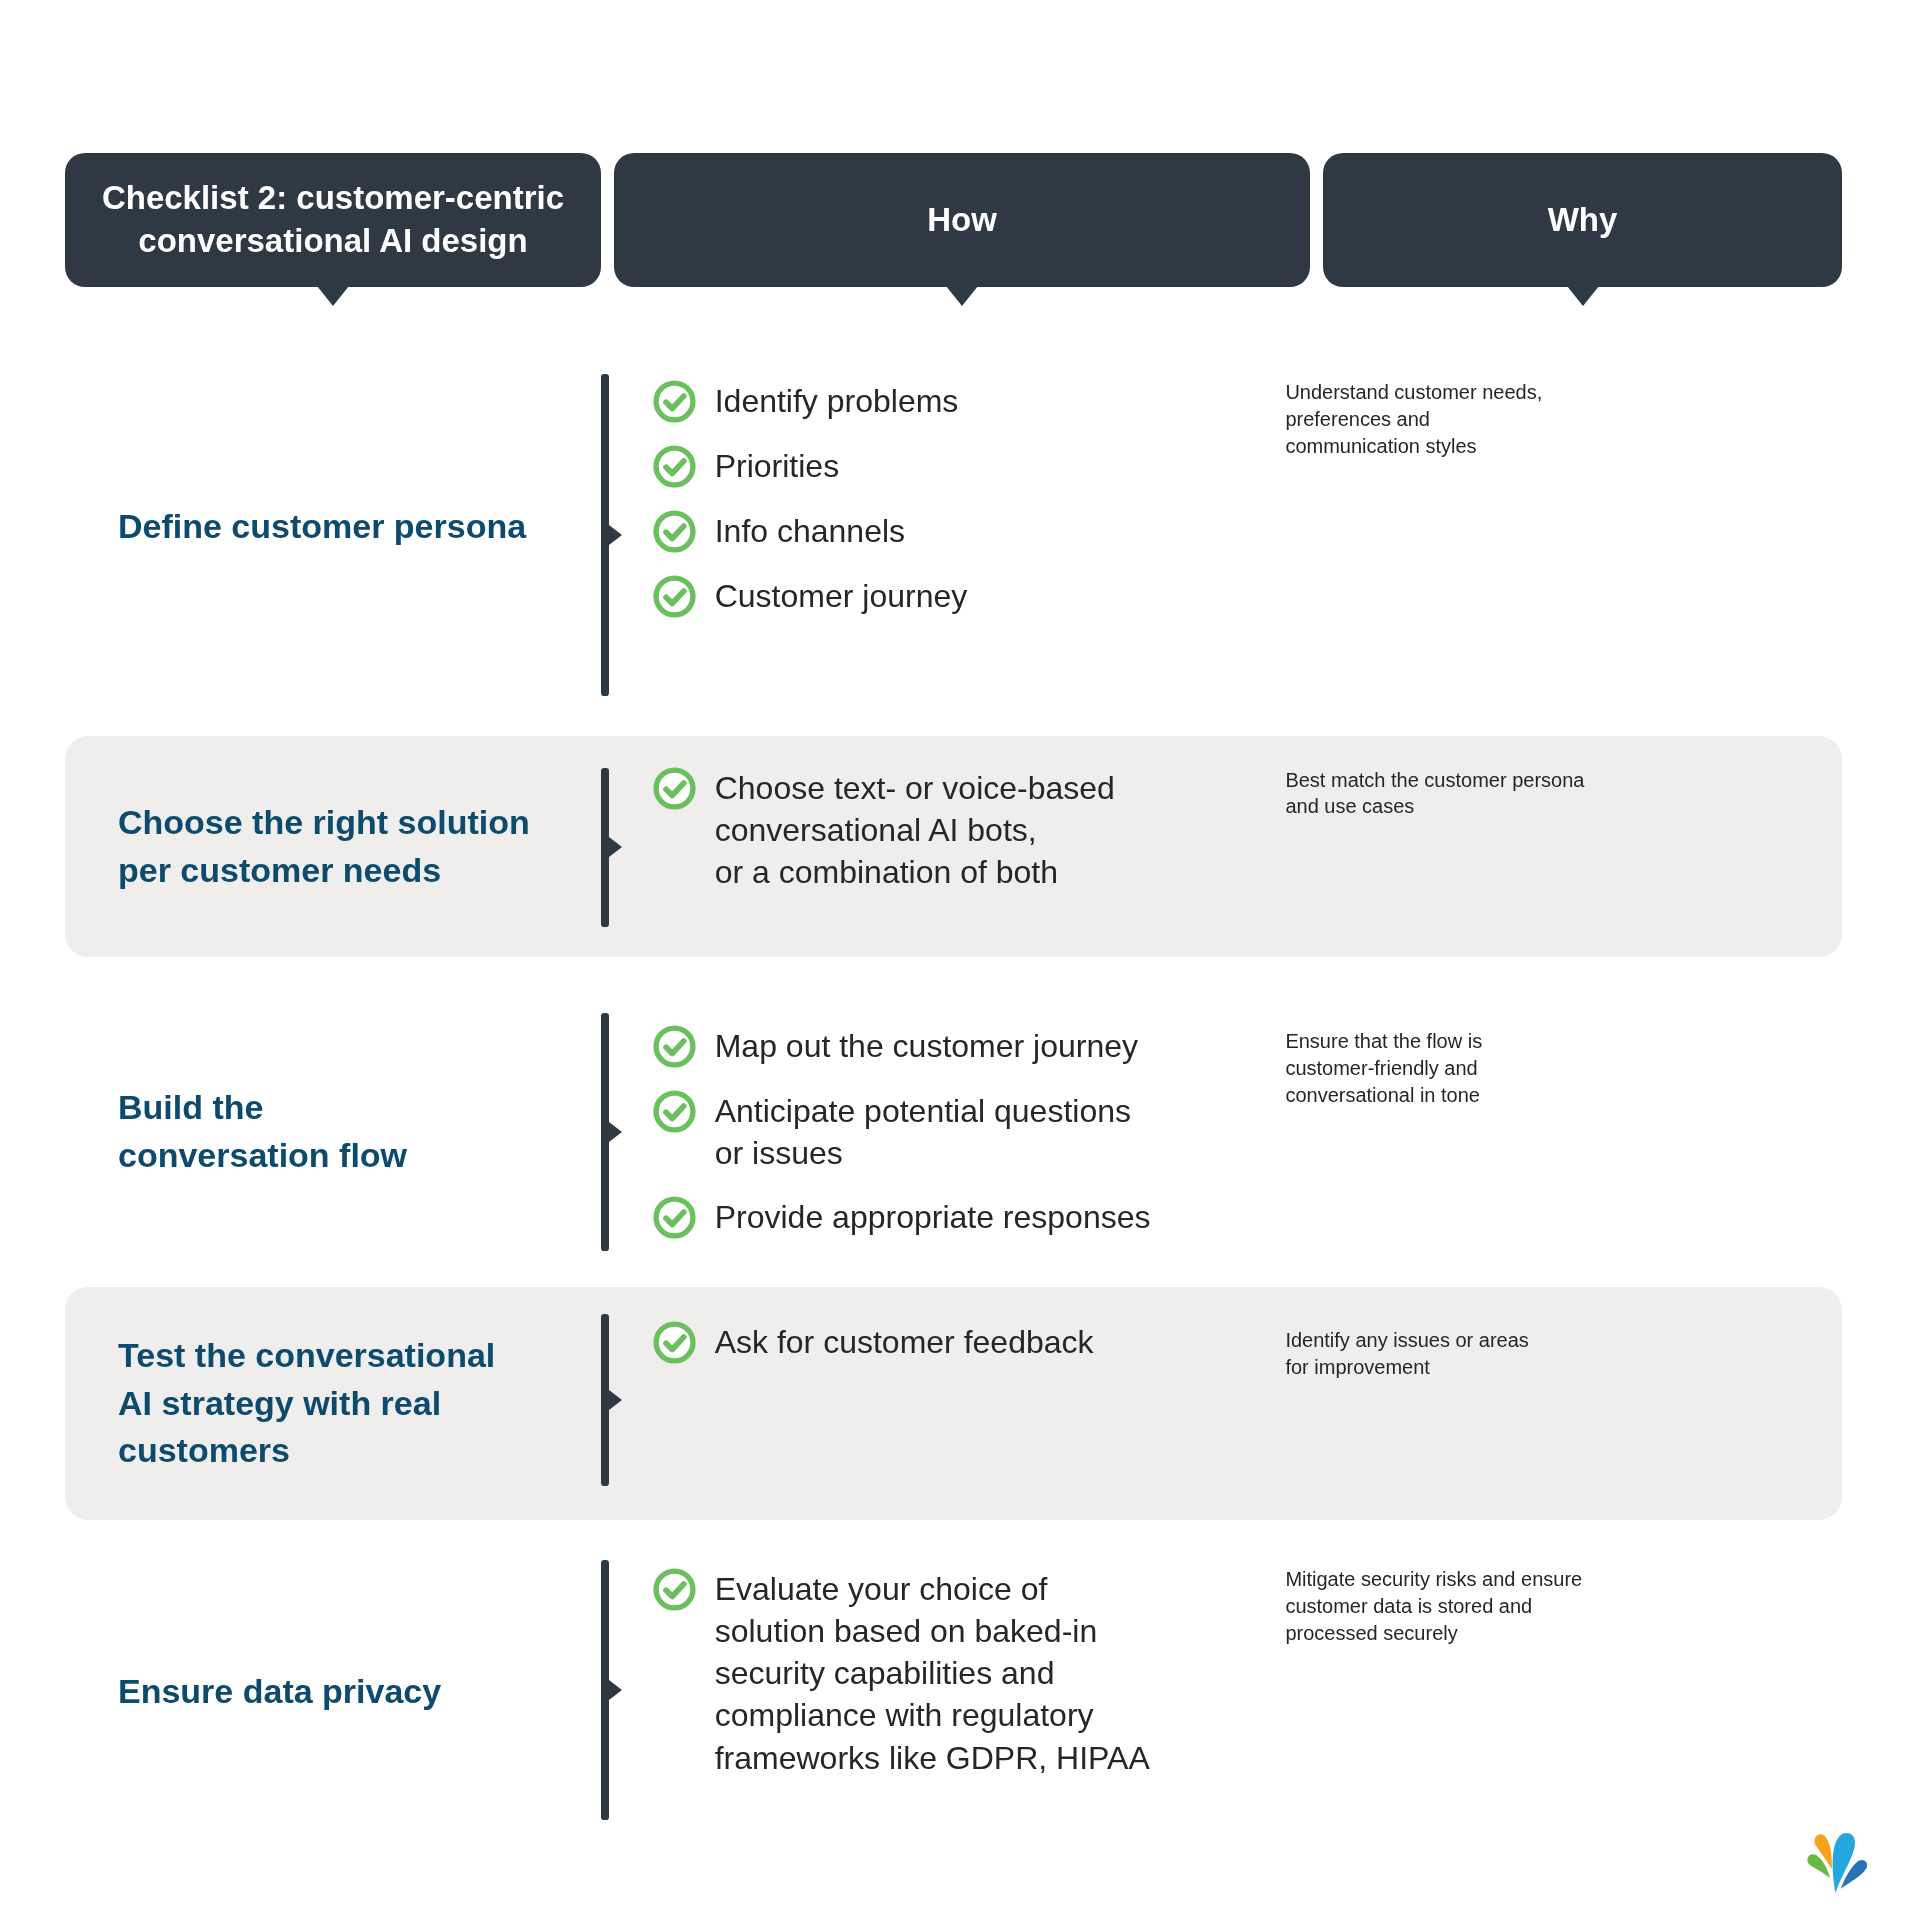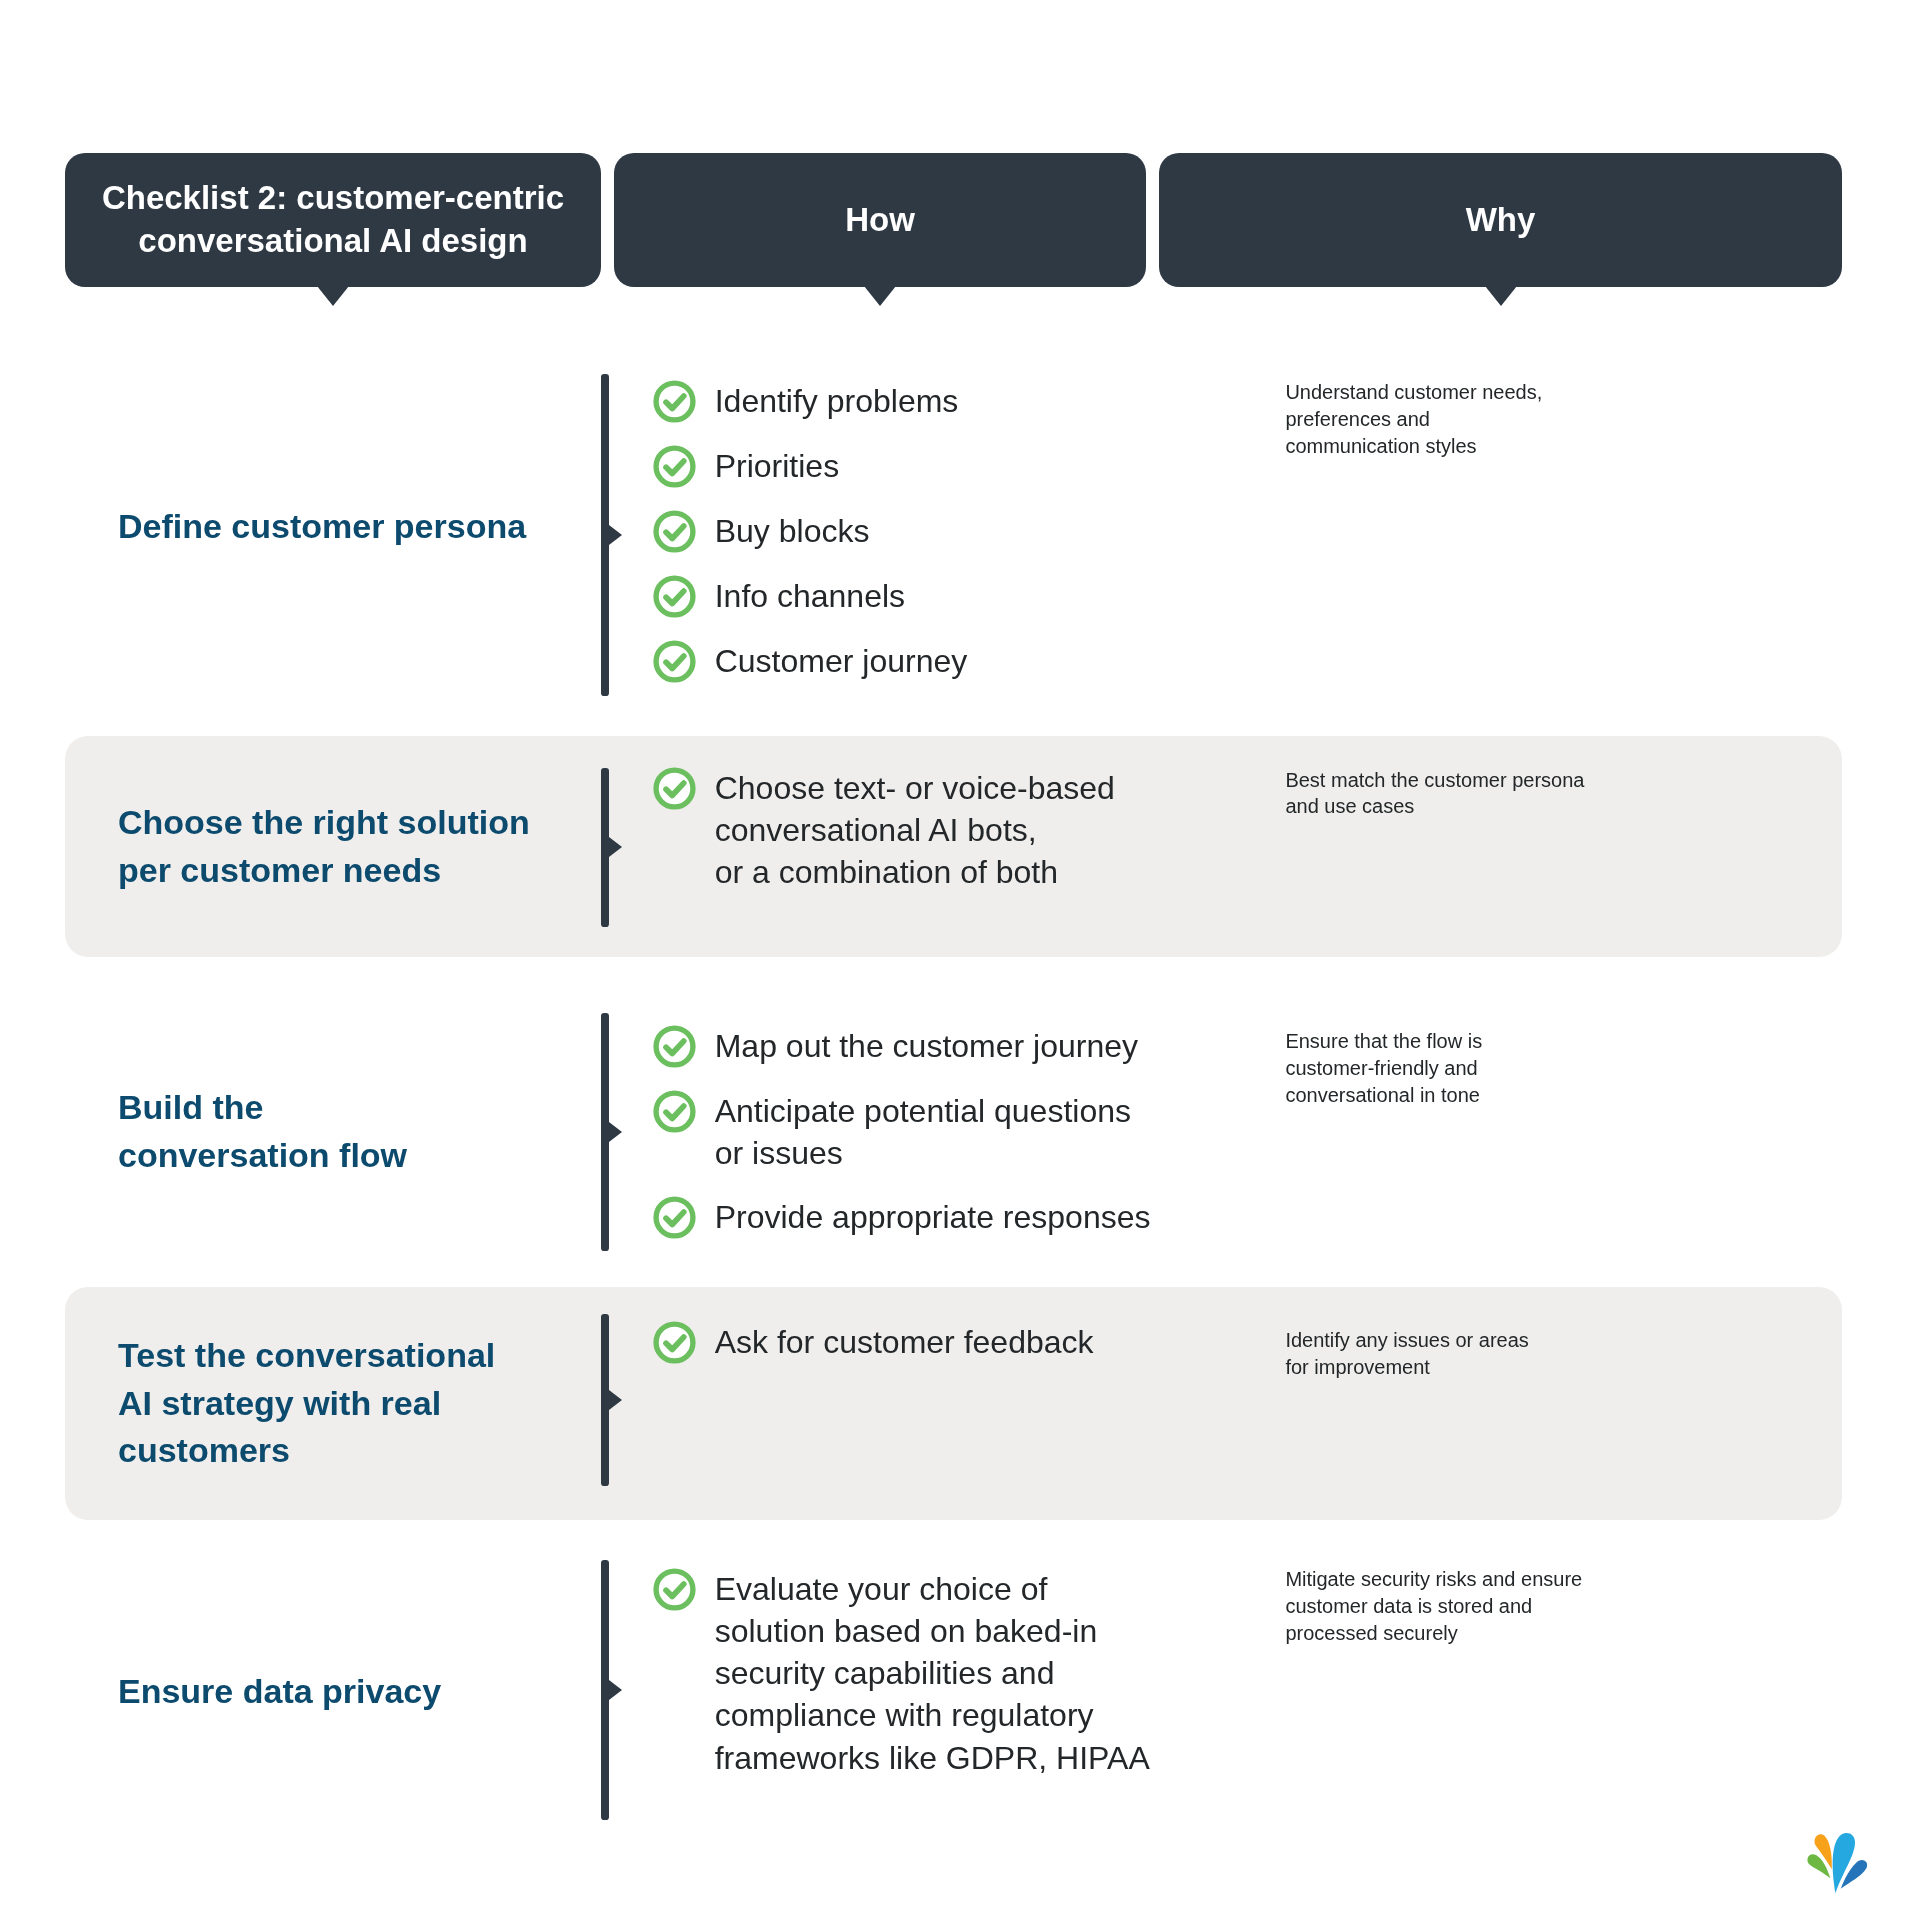--- a/index.html
+++ b/index.html
@@ -26,21 +26,21 @@
     white-space:pre-line;
   }
   .hbox::after {
     content:""; position:absolute; left:50%; bottom:-19px;
     transform:translateX(-50%);
     border-left:16px solid transparent;
     border-right:16px solid transparent;
     border-top:20.6px solid #2e3944;
   }
   .h1 { width:536px; }
-  .h2 { width:532px; }
+  .h2 { width:696px; }
   .h3 { flex:1; }
 
   
   .rows { position:absolute; left:65px; top:336px; width:1777px; }
   .row {
     display:grid;
     grid-template-columns:536px 8.4px 633px 1fr;
     border-radius:23px;
   }
   .row.shaded { background:#efeeec; }
@@ -136,27 +136,20 @@
               <path d="M17 29 l8 8 l15 -16" fill="none" stroke="#6cbf5f" stroke-width="7.5" stroke-linecap="round" stroke-linejoin="round"></path>
             </svg></span>
         <span>Identify problems</span>
       </div>
       <div class="item">
         <span class="check"><svg viewBox="0 0 56 56">
               <circle cx="28" cy="28" r="24" fill="#ffffff" stroke="#6cbf5f" stroke-width="7"></circle>
               <path d="M17 29 l8 8 l15 -16" fill="none" stroke="#6cbf5f" stroke-width="7.5" stroke-linecap="round" stroke-linejoin="round"></path>
             </svg></span>
         <span>Priorities</span>
-      </div>
-      <div class="item">
-        <span class="check"><svg viewBox="0 0 56 56">
-              <circle cx="28" cy="28" r="24" fill="#ffffff" stroke="#6cbf5f" stroke-width="7"></circle>
-              <path d="M17 29 l8 8 l15 -16" fill="none" stroke="#6cbf5f" stroke-width="7.5" stroke-linecap="round" stroke-linejoin="round"></path>
-            </svg></span>
-        <span>Buy blocks</span>
       </div>
       <div class="item">
         <span class="check"><svg viewBox="0 0 56 56">
               <circle cx="28" cy="28" r="24" fill="#ffffff" stroke="#6cbf5f" stroke-width="7"></circle>
               <path d="M17 29 l8 8 l15 -16" fill="none" stroke="#6cbf5f" stroke-width="7.5" stroke-linecap="round" stroke-linejoin="round"></path>
             </svg></span>
         <span>Info channels</span>
       </div>
       <div class="item">
         <span class="check"><svg viewBox="0 0 56 56">

